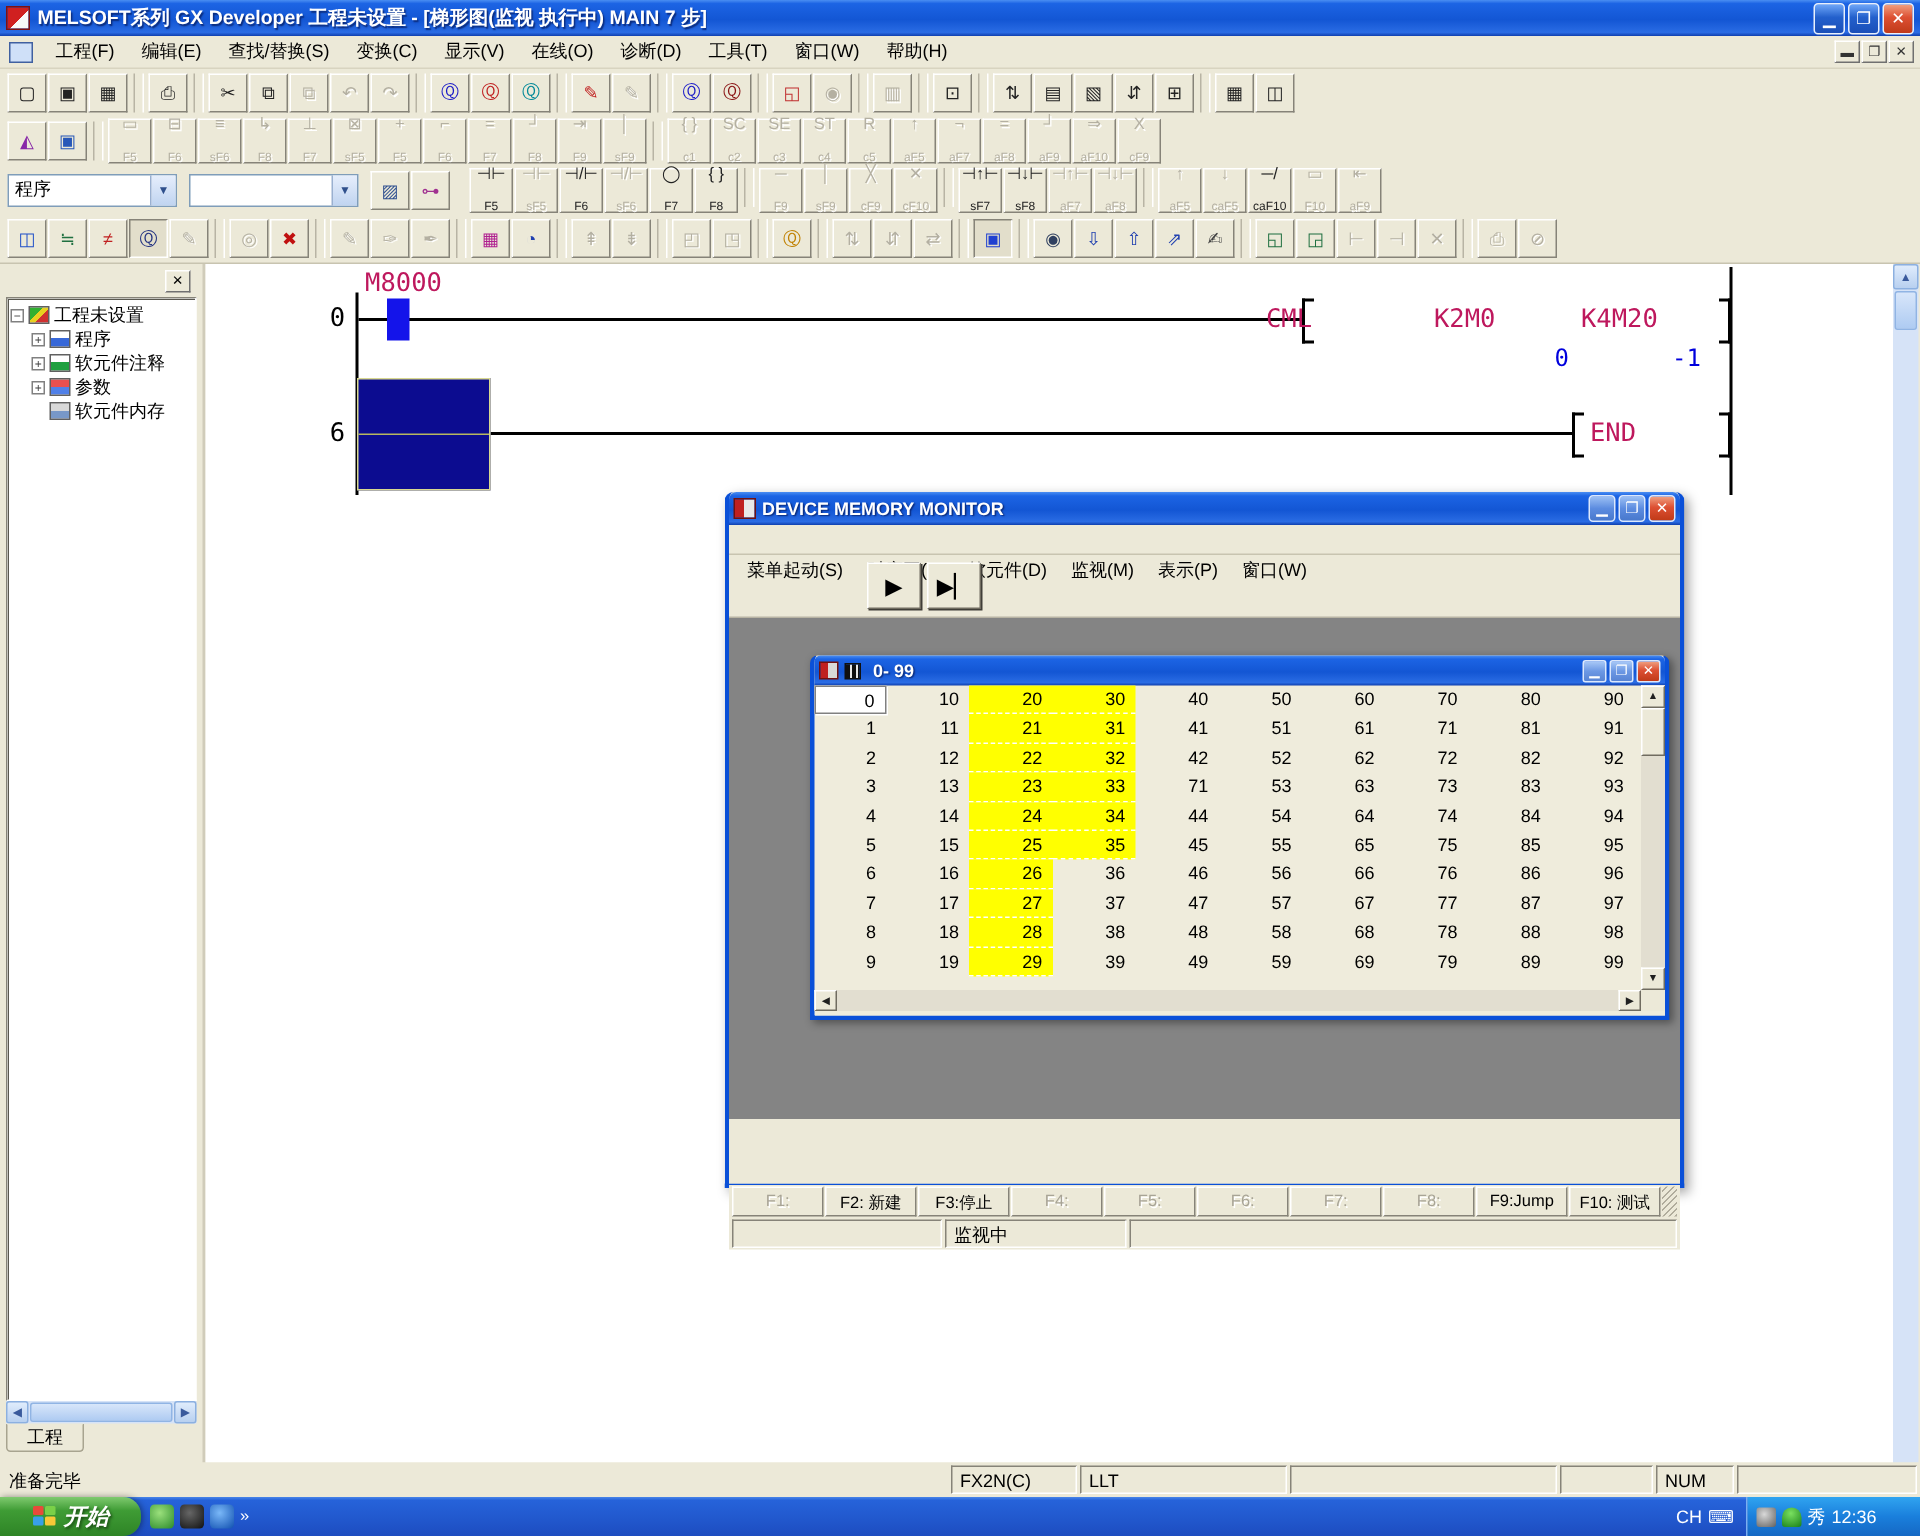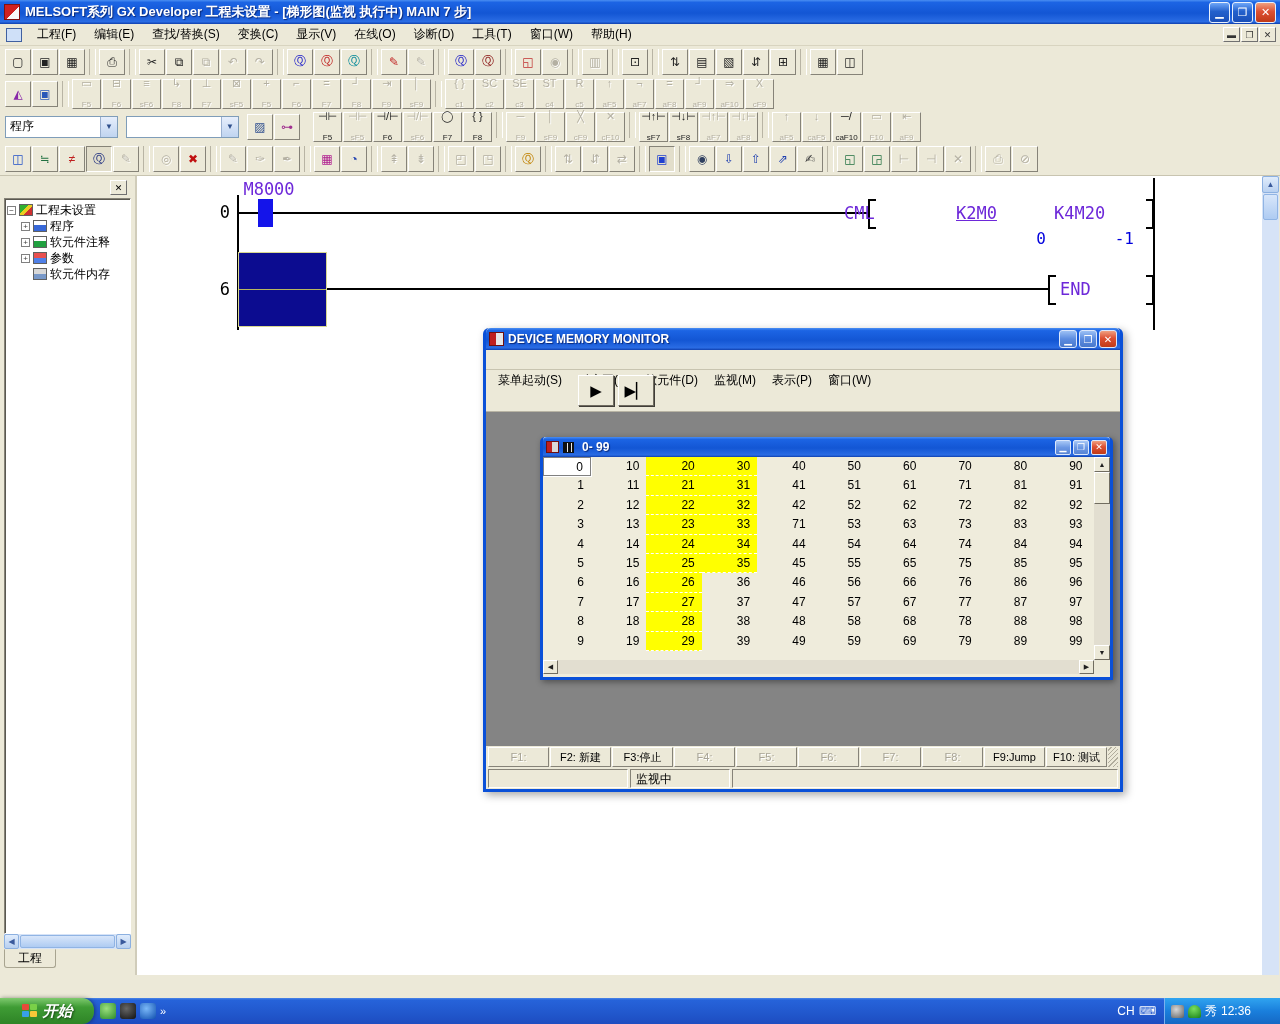--- a/index.html
+++ b/index.html
@@ -73,21 +73,21 @@
     border-radius:2px; color:#3a5a9c; font-size:8px; display:flex; align-items:center; justify-content:center; flex:none; }
   .xp-thumb { height:13px; background:linear-gradient(180deg,#d8e6fa,#aecbf2); border:1px solid #90b4e4; border-radius:2px; }
   .tree-tab { left:4px; top:949px; width:52px; height:19px; background:#ece9d8;
     border:1px solid #a8a490; border-top:1px solid #ece9d8; border-radius:0 0 3px 3px;
     display:flex; align-items:center; justify-content:center; }
 
   
   .editor { left:137px; top:176px; width:1125px; height:799px; background:#fff; overflow:hidden; }
   .edit-vscroll { left:1262px; top:176px; width:17px; height:799px; background:#d6e3f7; }
   .lad-line { background:#000; }
-  .lad-text { font-family:"DejaVu Sans Mono","Liberation Mono",monospace; font-size:17px; color:#6d28d9; white-space:pre; }
+  .lad-text { font-family:"DejaVu Sans Mono","Liberation Mono",monospace; font-size:17px; color:#be185d; white-space:pre; }
   .lad-step { font-family:"DejaVu Sans Mono","Liberation Mono",monospace; font-size:17px; width:30px; text-align:right; }
   .lad-val { font-family:"DejaVu Sans Mono","Liberation Mono",monospace; font-size:16px; color:#0000dd; }
   .contact-on { background:#1414ea; }
   .lad-brkt { width:8px; height:30px; border:2px solid #000; }
   .brkt-l { border-right:none; }
   .brkt-r { border-left:none; }
   .sel-block { background:#0c0c90; border:1px solid #d8d890; }
   .sel-block .mid { position:absolute; left:0; right:0; top:36px; height:1px; background:#b8b860; }
 
   
@@ -134,21 +134,21 @@
   .mem-cell.focus { background:#fff; border:1px solid #808080; box-shadow:inset 1px 1px 0 #fff, 1px 1px 0 #fff; }
   .mem-vscroll { position:absolute; right:0; top:0; width:16px; bottom:14px; background:#e2ded0; display:flex; flex-direction:column; }
   .cls-sbtn { width:16px; height:15px; background:#ece9d8; border:1px solid; border-color:#fff #706c60 #706c60 #fff;
     font-size:7px; color:#202020; display:flex; align-items:center; justify-content:center; flex:none; }
   .cls-thumb { width:16px; height:32px; background:#ece9d8; border:1px solid; border-color:#fff #706c60 #706c60 #fff; }
   .mem-hscroll { position:absolute; left:0; bottom:0; right:16px; height:14px; background:#e2ded0; display:flex; }
   .cls-sbtn.h { width:15px; height:14px; }
   .mem-corner { position:absolute; right:0; bottom:0; width:16px; height:14px; background:#ece9d8; }
 
   
-  .fkey-bar { height:22px; background:#ece9d8; display:flex; padding:1px 2px; gap:1px; }
+  .fkey-bar { height:22px; background:#ece9d8; display:flex; padding:1px 2px; gap:1px;margin-top:44px; }
   .fkey { flex:1; background:#ece9d8; border:1px solid; border-color:#fff #868378 #868378 #fff;
     font-size:11px; display:flex; align-items:center; justify-content:center; white-space:nowrap; }
   .fkey.off { color:#a8a496; text-shadow:1px 1px 0 #fff; }
   .fkey-grip { width:10px; flex:none; border:none; background:repeating-linear-gradient(135deg,#ece9d8 0 2px,#b0ac9c 2px 3px); }
   .mon-status { height:21px; background:#ece9d8; display:flex; gap:2px; padding:1px 2px; }
   .mon-seg { border:1px solid; border-color:#868378 #fff #fff #868378; padding:1px 5px; white-space:nowrap; }
 
   
   .statusbar { left:0; top:975px; width:1280px; height:23px; background:#ece9d8; display:flex; gap:2px; padding:2px 2px; align-items:stretch; }
   .sb-seg { border:1px solid; border-color:#868378 #fff #fff #868378; padding:2px 5px; white-space:nowrap; }
@@ -663,21 +663,21 @@
   <div class="abs editor"></div>
 
   <div class="abs lad-step" style="left:200px;top:202px;">0</div>
   <div class="abs lad-line" style="left:237px;top:195px;width:2px;height:135px;"></div>
   <div class="abs lad-line" style="left:1153px;top:178px;width:2px;height:152px;"></div>
   <div class="abs lad-text" style="left:240px;top:179px;width:58px;text-align:center;">M8000</div>
   <div class="abs lad-line" style="left:239px;top:212px;width:630px;height:2px;"></div>
   <div class="abs contact-on" style="left:258px;top:199px;width:15px;height:28px;"></div>
   <div class="abs lad-brkt brkt-l" style="left:868px;top:199px;"></div>
   <div class="abs lad-text" style="left:844px;top:203px;">CML</div>
-  <div class="abs lad-text" style="left:956px;top:203px;text-decoration:underline;">K2M0</div>
+  <div class="abs lad-text" style="left:956px;top:203px;">K2M0</div>
   <div class="abs lad-text" style="left:1054px;top:203px;">K4M20</div>
   <div class="abs lad-brkt brkt-r" style="left:1146px;top:199px;"></div>
   <div class="abs lad-val" style="left:1020px;top:229px;width:26px;text-align:right;">0</div>
   <div class="abs lad-val" style="left:1100px;top:229px;width:34px;text-align:right;">-1</div>
 
   <div class="abs lad-step" style="left:200px;top:279px;">6</div>
   <div class="abs lad-line" style="left:327px;top:288px;width:723px;height:2px;"></div>
   <div class="abs sel-block" style="left:238px;top:252px;width:89px;height:75px;">
     <div class="mid"></div>
   </div>
@@ -878,25 +878,34 @@
         <div class="fkey off">F5:</div>
         <div class="fkey off">F6:</div>
         <div class="fkey off">F7:</div>
         <div class="fkey off">F8:</div>
         <div class="fkey">F9:Jump</div>
         <div class="fkey">F10: 测试</div>
         <div class="fkey fkey-grip"></div>
       </div>
     <div class="mon-status">
       <div class="mon-seg" style="width:140px;"></div>
-      <div class="mon-seg" style="width:100px;">监视中</div>
+      <div class="mon-seg" style="width:121px;">监视中</div>
       <div class="mon-seg" style="flex:1;"></div>
     </div>
   </div>
 
+  <div class="abs statusbar">
+    <div class="sb-seg sb-ready">准备完毕</div>
+    <div class="sb-seg" style="width:84px;">FX2N(C)</div>
+    <div class="sb-seg" style="width:138px;">LLT</div>
+    <div class="sb-seg" style="width:178px;"></div>
+    <div class="sb-seg" style="width:62px;"></div>
+    <div class="sb-seg" style="width:52px;">NUM</div>
+    <div class="sb-seg" style="width:120px;"></div>
+  </div>
 
   <div class="abs taskbar">
     <div class="start-btn">
       <span class="winflag">
         <i style="background:#e84a3a;"></i>
           <i style="background:#7ad048;"></i>
           <i style="background:#38a0e8;"></i>
           <i style="background:#f8c838;"></i>
       </span>
       <span>开始</span>

